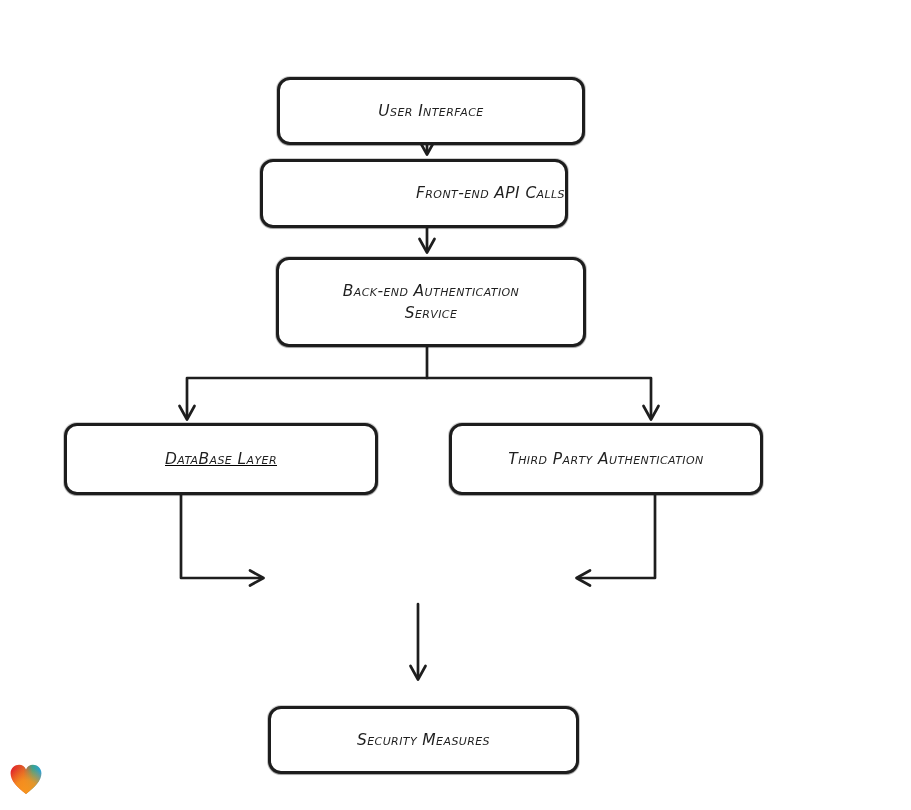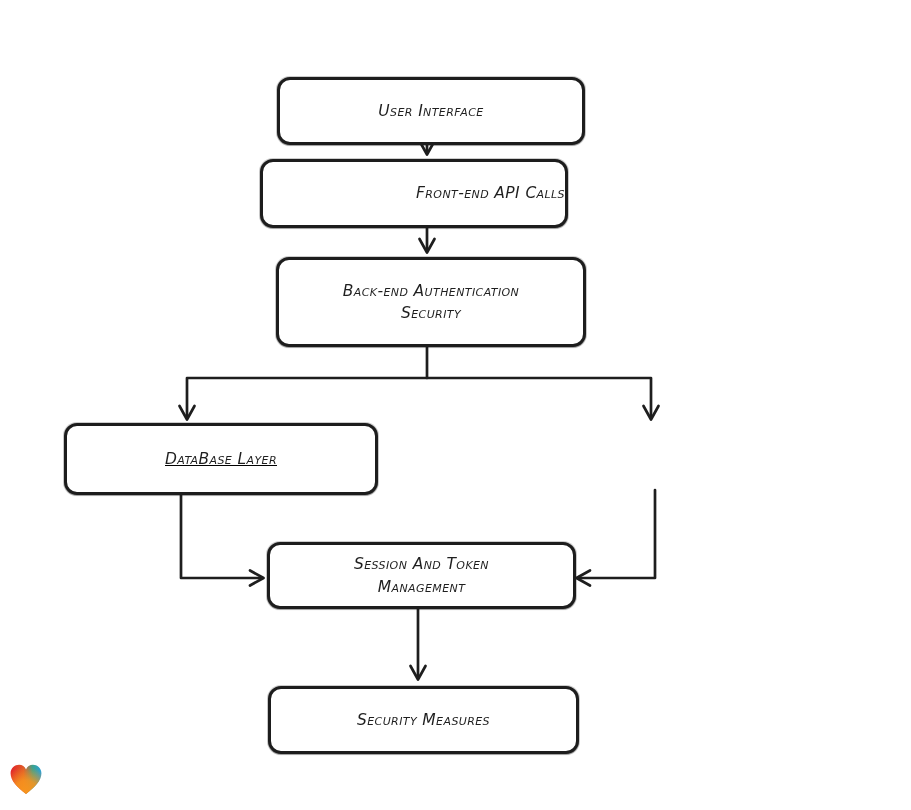--- a/index.html
+++ b/index.html
@@ -25,21 +25,21 @@
     line-height:1.45;
   }
   .n1{left:277px;top:45px;width:302px;height:62px;margin-top:32px;}
   .n2{left:260px;top:159px;width:302px;height:63px;justify-content:flex-end;}
   .n3{left:276px;top:257px;width:304px;height:84px;}
   .n3 .label{max-width:225px;}
   .n4{left:64px;top:423px;width:308px;height:66px;text-decoration:underline;}
   .n5{left:449px;top:423px;width:308px;height:66px;}
   .n6{left:267px;top:542px;width:303px;height:61px;}
   .n6 .label{max-width:200px;}
-  .n7{left:268px;top:686px;width:305px;height:62px;align-items:center;}
+  .n7{left:268px;top:706px;width:305px;height:62px;align-items:center;}
   .logo{position:absolute;left:9px;top:761px;width:34px;height:36px;z-index:2;}
 </style>
 </head>
 <body>
 
 <div class="canvas">
 
   <svg class="edges" viewBox="0 0 911 810" xmlns="http://www.w3.org/2000/svg">
 
     <g>
@@ -79,31 +79,31 @@
 
   <div class="node n1">
     <span class="label">User Interface</span>
   </div>
 
   <div class="node n2">
     <span class="label">Front-end API Calls</span>
   </div>
 
   <div class="node n3">
-    <span class="label">Back-end Authentication Security</span>
+    <span class="label">Back-end Authentication Service</span>
   </div>
 
   <div class="node n4">
     <span class="label">DataBase Layer</span>
   </div>
 
+  <div class="node n5">
+    <span class="label">Third Party Authentication</span>
+  </div>
 
-  <div class="node n6">
-    <span class="label">Session And Token Management</span>
-  </div>
 
   <div class="node n7">
     <span class="label">Security Measures</span>
   </div>
 
   <svg class="logo" viewBox="0 0 32 30" xmlns="http://www.w3.org/2000/svg">
     <defs>
       <linearGradient id="hg1" x1="0" y1="0" x2="1" y2="0">
         <stop offset="0" stop-color="#e3242b"></stop>
         <stop offset="0.42" stop-color="#e05a28"></stop>

